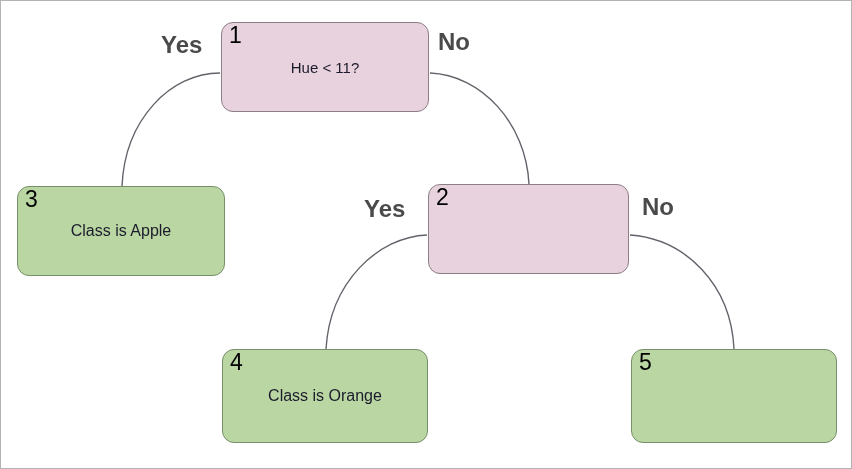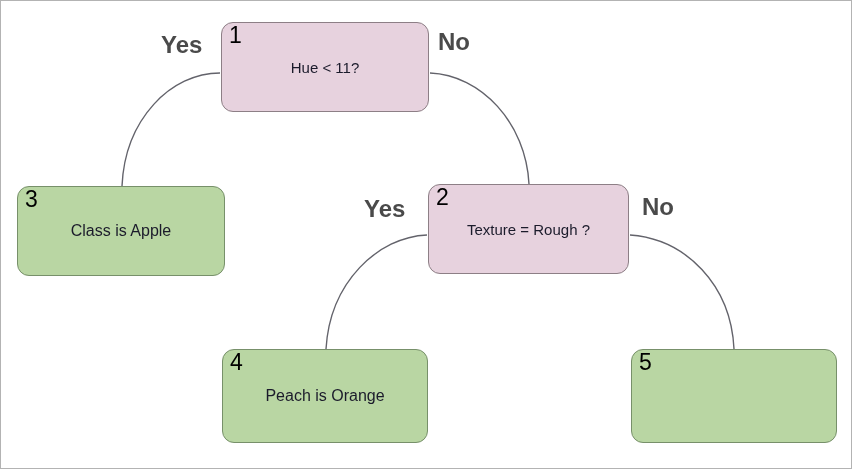--- a/index.html
+++ b/index.html
@@ -81,29 +81,28 @@
       <path d="M 629 234 C 685 238, 730 284, 733 348" fill="none" stroke="#63636b" stroke-width="1.4"></path>
     </svg>
 
   <div id="node-layer">
       <div class="node decision" style="left: 220px; top: 21px; width: 208px; height: 90px;">
         <span class="node-id">1</span>
         <span class="node-label label-sm">Hue &lt; 11?</span>
       </div>
       <div class="node decision" style="left: 427px; top: 183px; width: 201px; height: 90px;">
         <span class="node-id">2</span>
-        <span class="node-label label-sm">Texture = Rough ?</span>
       </div>
       <div class="node leaf" style="left: 16px; top: 185px; width: 208px; height: 90px;">
         <span class="node-id">3</span>
         <span class="node-label label-lg">Class is Apple</span>
       </div>
       <div class="node leaf" style="left: 221px; top: 348px; width: 206px; height: 94px;">
         <span class="node-id">4</span>
-        <span class="node-label label-lg">Peach is Orange</span>
+        <span class="node-label label-lg">Class is Orange</span>
       </div>
       <div class="node leaf" style="left: 630px; top: 348px; width: 206px; height: 94px;">
         <span class="node-id">5</span>
       </div>
     </div>
   <div id="edge-label-layer">
       <div class="edge-label" style="left: 160px; top: 32px;">Yes</div>
       <div class="edge-label" style="left: 437px; top: 29px;">No</div>
       <div class="edge-label" style="left: 363px; top: 196px;">Yes</div>
       <div class="edge-label" style="left: 641px; top: 194px;">No</div>

